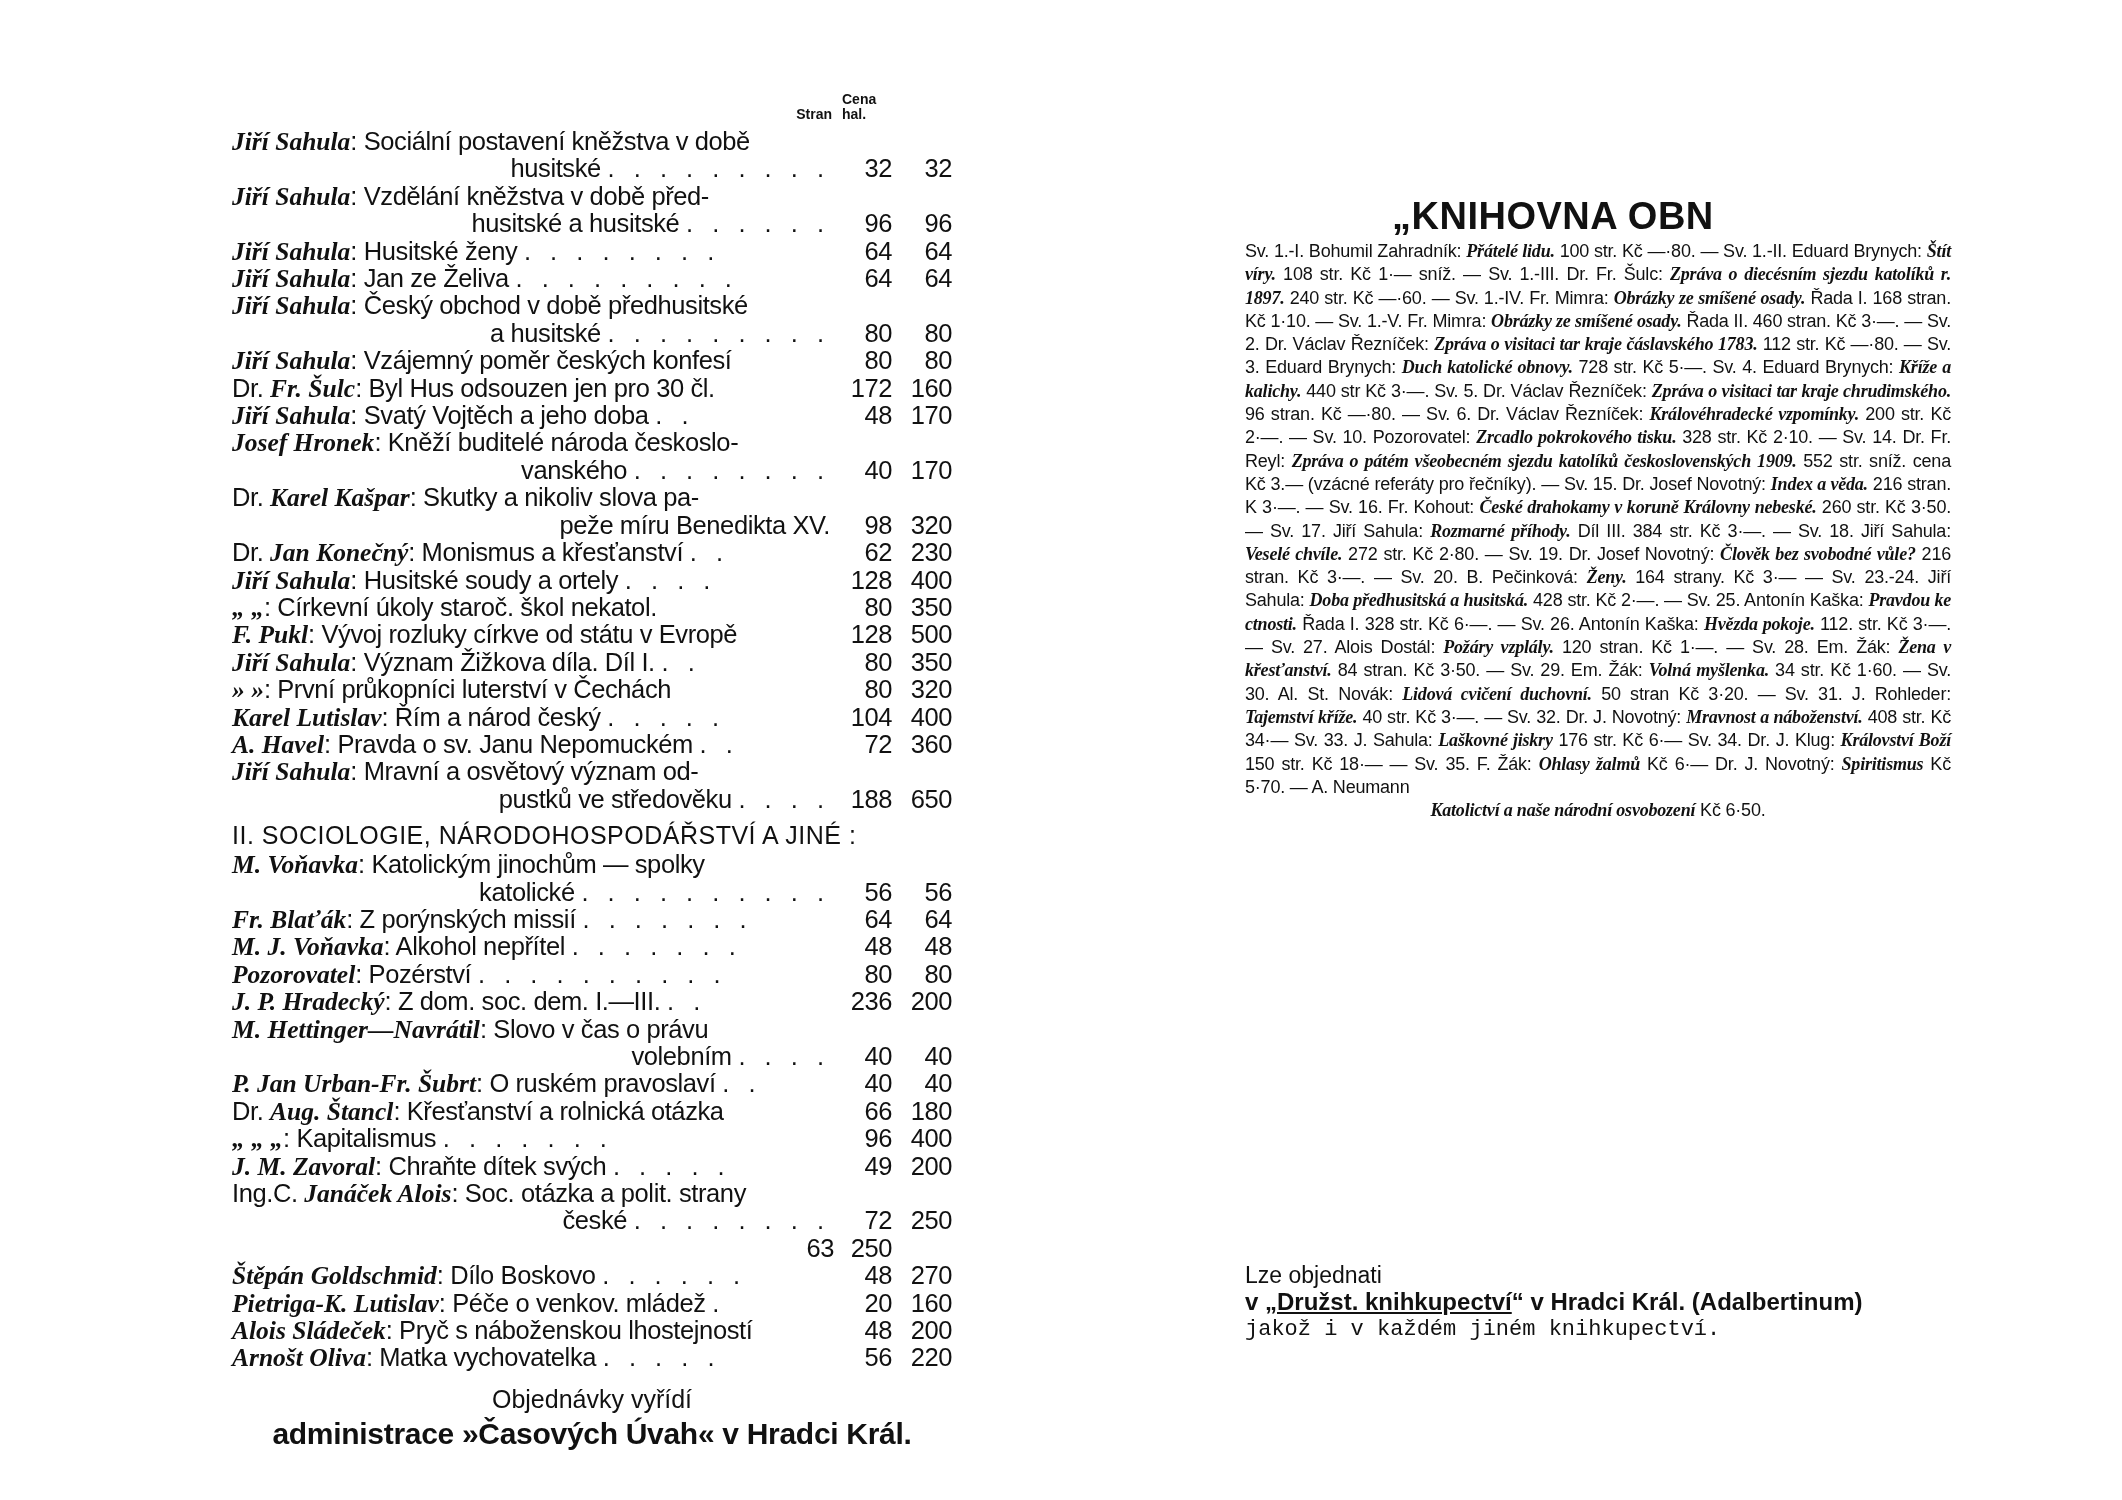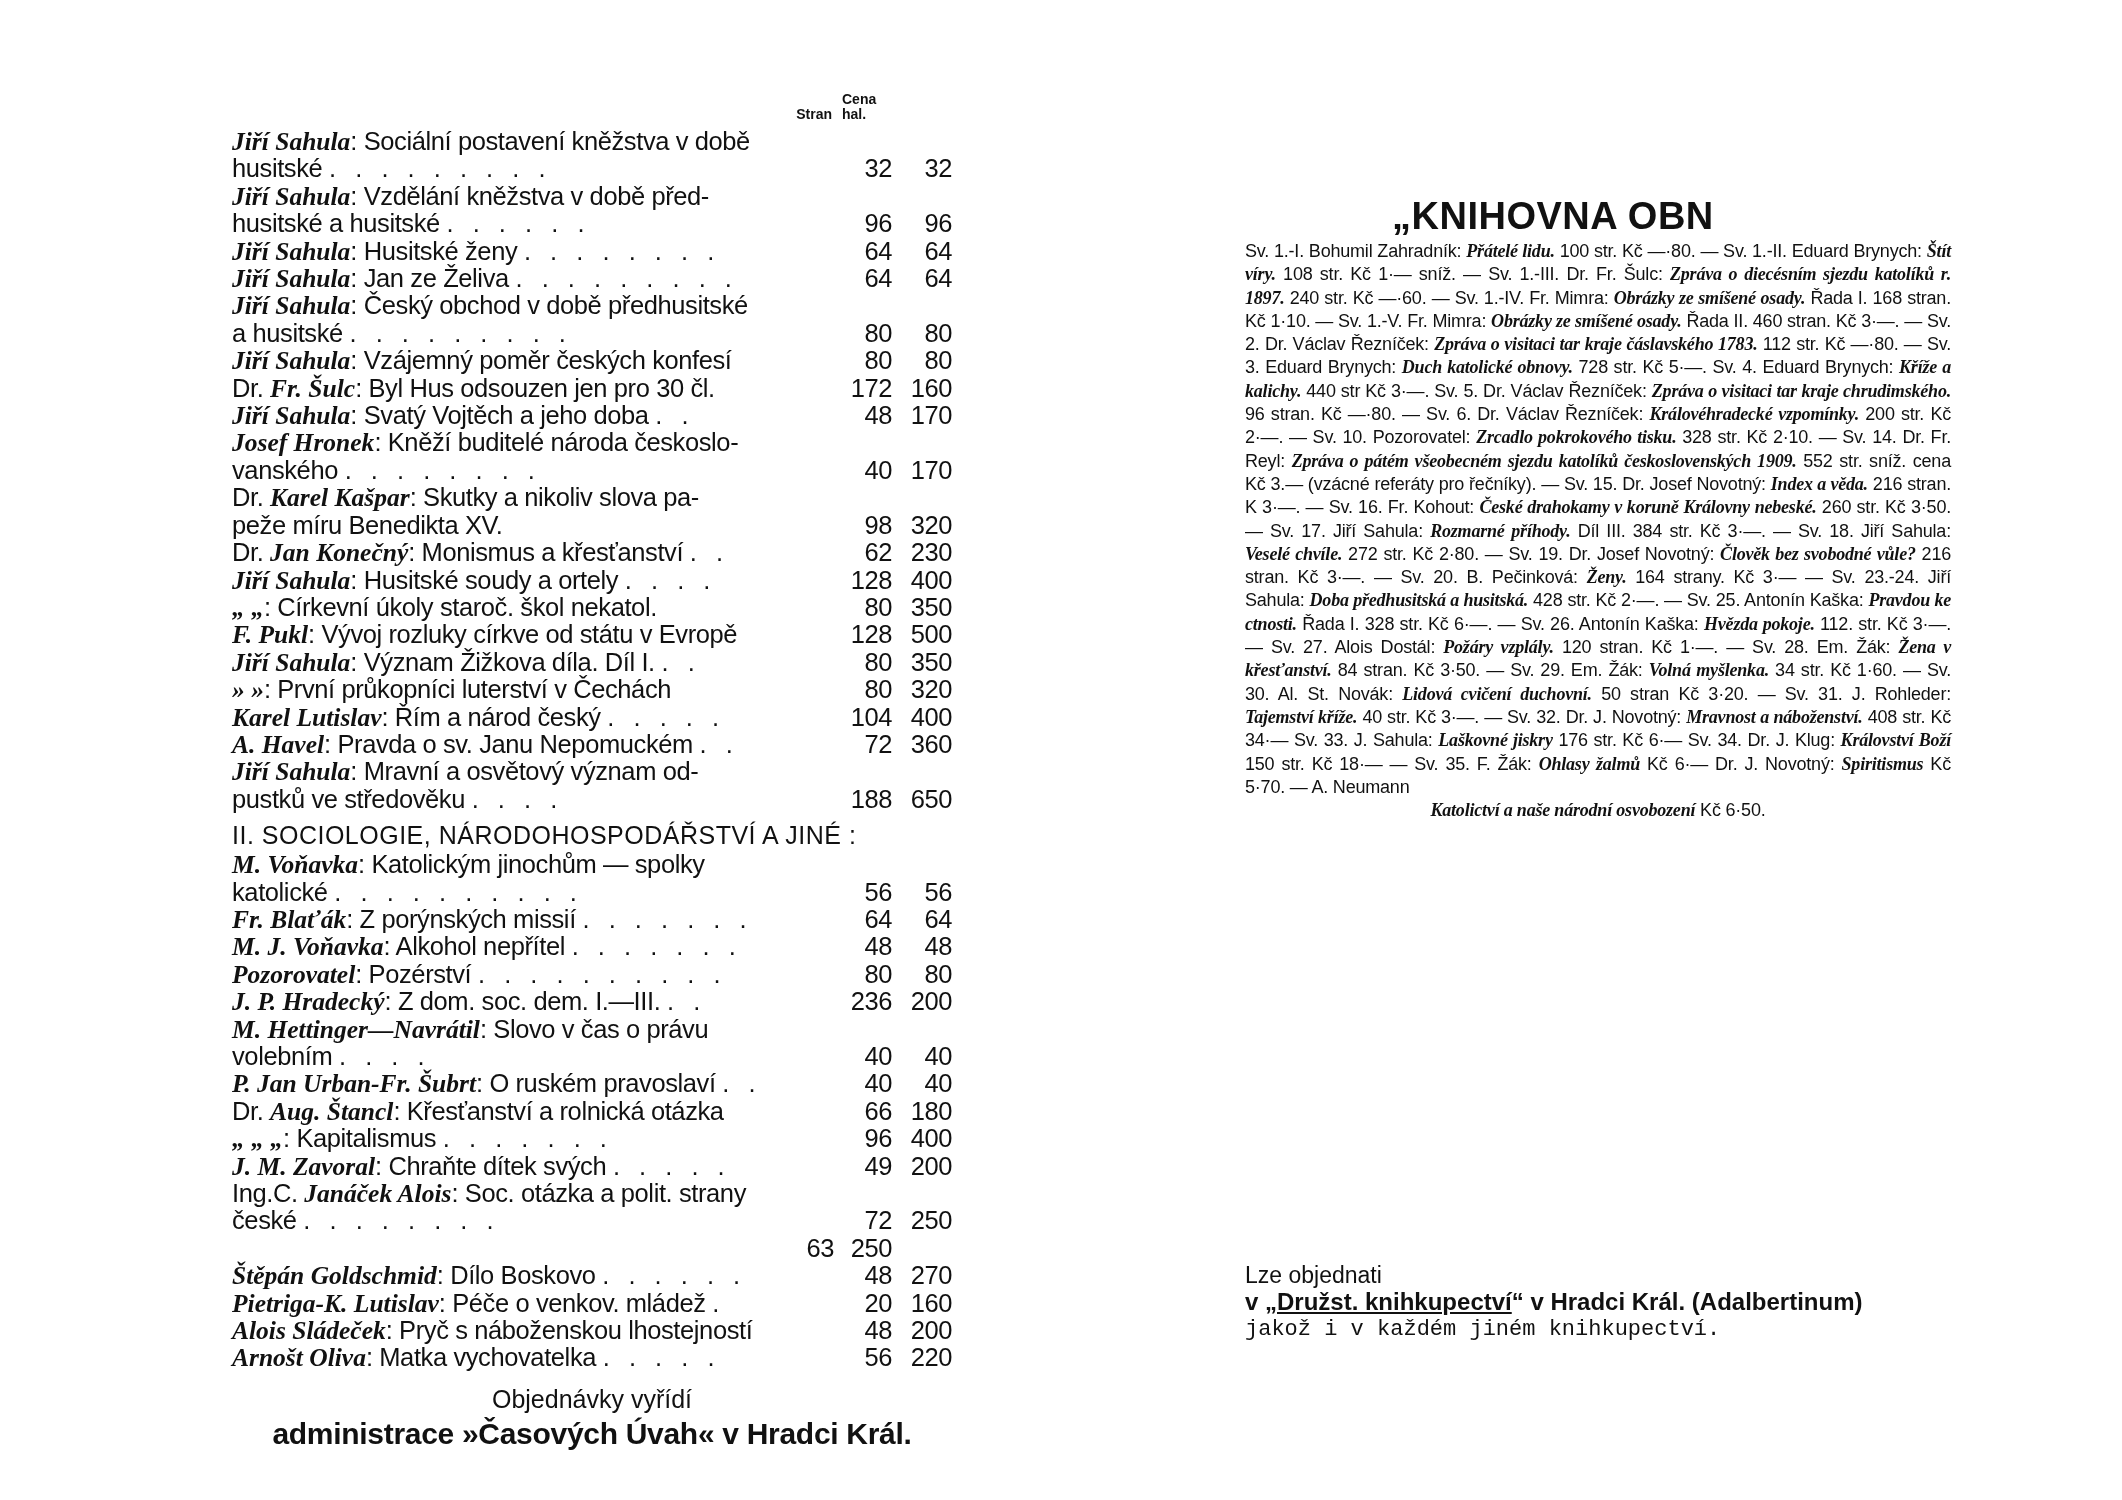--- a/index.html
+++ b/index.html
@@ -26,21 +26,21 @@
       display: grid;
       grid-template-columns: 1fr 58px 60px;
       font-size: 25.5px; line-height: 27.4px;
       font-family: "Liberation Sans Narrow", "Liberation Sans", sans-serif;
       letter-spacing: -0.4px;
     }
     .entry .txt { padding-right: 4px; }
     .entry .author { font-style: italic; font-weight: bold; font-family: "Liberation Serif", serif; letter-spacing: 0; }
     .entry .prefix { }
     .entry .title { }
-    .entry .cont { display: block; }
+    .entry .cont { display: block; text-align: right; }
     .entry .dots { letter-spacing: 6px; }
     .entry .num { text-align: right; align-self: end; }
     .entry.single .num { align-self: start; }
 
     .section-head {
       font-size: 25px; line-height: 32px; margin-top: 6px; letter-spacing: 0.5px;
       font-family: "Liberation Sans Narrow", "Liberation Sans", sans-serif;
     }
     .order-note {
       text-align: center; font-size: 25px; margin-top: 12px; line-height: 30px;

